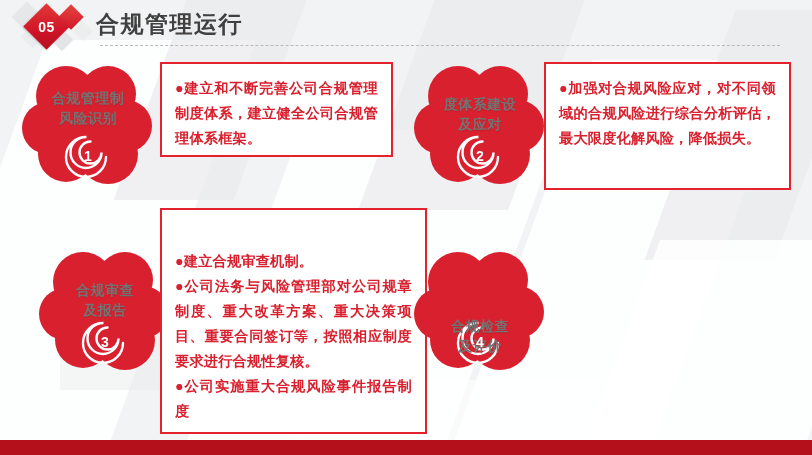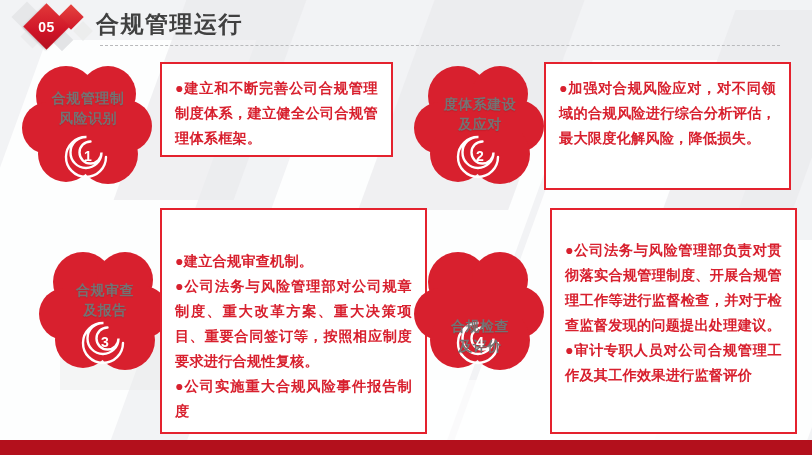--- a/index.html
+++ b/index.html
@@ -217,18 +217,15 @@
                a15.5 15.5 0 1 0 15 15.5
                a11 11 0 1 1 -11 -11" fill="none" stroke="#ffffff" stroke-width="2.4" stroke-linecap="round"></path>
     </svg>
     <div class="blob-label" style="top:32px;margin-top:36px;">
       <span>合规检查</span><br>
       <span>及评价</span>
     </div>
     <div class="blob-num">4</div>
   </div>
 
-  <div class="panel" style="left:550px; top:208px; width:247px; height:226px; padding-top:28px;">
-    <p>●公司法务与风险管理部负责对贯彻落实合规管理制度、开展合规管理工作等进行监督检查，并对于检查监督发现的问题提出处理建议。<br>●审计专职人员对公司合规管理工作及其工作效果进行监督评价</p>
-  </div>
 
   <div class="bottom-bar"></div>
 </div>
 
 </body></html>

